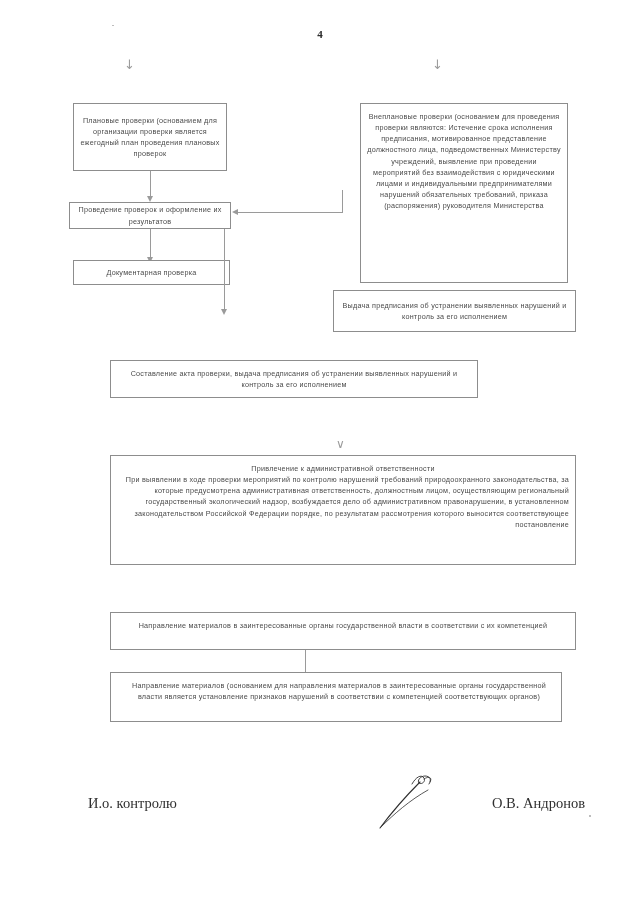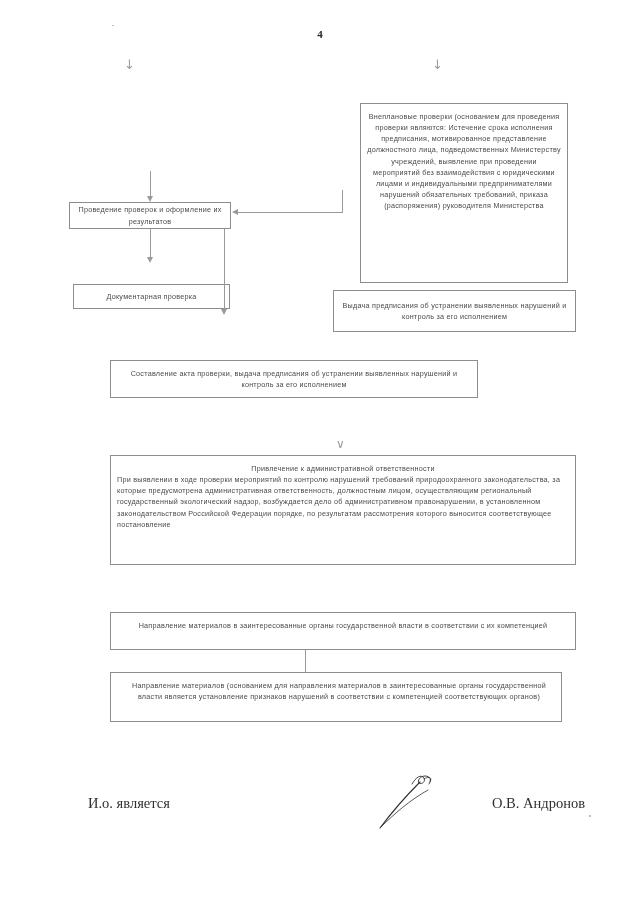--- a/index.html
+++ b/index.html
@@ -46,21 +46,21 @@
     font-family: "Liberation Sans", "DejaVu Sans", sans-serif;
     font-size: 7.2px;
     line-height: 1.55;
     letter-spacing: .25px;
     filter: blur(0.18px);
   }
   .fbox.align-top { align-items: flex-start; padding-top: 7px; }
   .fbox .inner { width: 100%; }
   .fbox .lead { display: block; }
   .fbox .body { display: block; text-align: center; }
-  .fbox.justify .body { text-align: left; }
+  .fbox.justify .body { text-align: right; }
 
   
   .vline {
     position: absolute;
     width: 1px;
     background: #9a9a9a;
   }
   .hline {
     position: absolute;
     height: 1px;
@@ -115,40 +115,43 @@
 </head>
 <body>
 
 <div id="page">
 
   <div class="page-number">4</div>
 
   <div class="chev chev-top" style="left:124px; top:58px;">↓</div>
   <div class="chev chev-top" style="left:432px; top:58px;">↓</div>
 
+  <div class="fbox" style="left:73px; top:103px; width:154px; height:68px;">
+    <span class="inner">Плановые проверки (основанием для организации проверки является ежегодный план проведения плановых проверок</span>
+  </div>
 
   <div class="fbox align-top" style="left:360px; top:103px; width:208px; height:180px;">
     <span class="inner">Внеплановые проверки (основанием для проведения проверки являются: Истечение срока исполнения предписания, мотивированное представление должностного лица, подведомственных Министерству учреждений, выявление при проведении мероприятий без взаимодействия с юридическими лицами и индивидуальными предпринимателями нарушений обязательных требований, приказа (распоряжения) руководителя Министерства</span>
   </div>
 
   <div class="vline" style="left:150px; top:171px; height:28px;"></div>
   <div class="arrow-down" style="left:146.5px; top:196px;"></div>
 
   <div class="fbox" style="left:69px; top:202px; width:162px; height:27px;">
     <span class="inner">Проведение проверок и оформление их результатов</span>
   </div>
 
   <div class="hline" style="left:238px; top:212px; width:104px;"></div>
   <div class="arrow-left" style="left:232px; top:208.5px;"></div>
   <div class="vline" style="left:342px; top:190px; height:23px;"></div>
 
   <div class="vline" style="left:150px; top:229px; height:31px;"></div>
   <div class="arrow-down" style="left:146.5px; top:257px;"></div>
 
-  <div class="fbox" style="left:73px; top:260px; width:157px; height:25px;margin-top:24px;">
+  <div class="fbox" style="left:73px; top:260px; width:157px; height:25px;">
     <span class="inner">Документарная проверка</span>
   </div>
 
   <div class="vline" style="left:224px; top:229px; height:84px;"></div>
   <div class="arrow-down" style="left:220.5px; top:309px;"></div>
 
 
   <div class="fbox" style="left:333px; top:290px; width:243px; height:42px;align-items:center;">
     <span class="inner">Выдача предписания об устранении выявленных нарушений  и контроль за его исполнением</span>
   </div>
@@ -170,21 +173,21 @@
     <span class="inner">Направление материалов в заинтересованные органы государственной власти в соответствии с их компетенцией</span>
   </div>
 
   <div class="vline" style="left:305px; top:650px; height:22px;"></div>
 
   <div class="fbox align-top" style="left:110px; top:672px; width:452px; height:50px;padding-left:12px;">
     <span class="inner">Направление материалов (основанием для направления  материалов в заинтересованные органы государственной  власти является установление признаков нарушений в соответствии с компетенцией соответствующих органов)</span>
   </div>
 
   <div class="sig-row" style="top:795px;">
-    <div class="sig-title" style="left:88px; top:0;">И.о. является</div>
+    <div class="sig-title" style="left:88px; top:0;">И.о. контролю</div>
     <div class="sig-name" style="left:492px; top:0;">О.В. Андронов</div>
   </div>
 
   <svg class="signature-mark" style="left:372px; top:770px;" width="80" height="62" viewBox="0 0 80 62">
     <g fill="none" stroke="#2f2f2f" stroke-width="1.1" stroke-linecap="round">
       <path d="M8 58 C 20 42, 34 26, 48 12"></path>
       <path d="M9 57 C 22 44, 38 30, 56 20" stroke-width="0.8"></path>
       <path d="M40 14 C 44 7, 49 4, 52 8 C 54 11, 50 15, 47 13 C 45 11, 48 6, 53 6 C 58 6, 60 10, 57 14" stroke-width="0.9"></path>
       <path d="M52 9 C 56 6, 61 7, 58 12" stroke-width="0.8"></path>
     </g>

